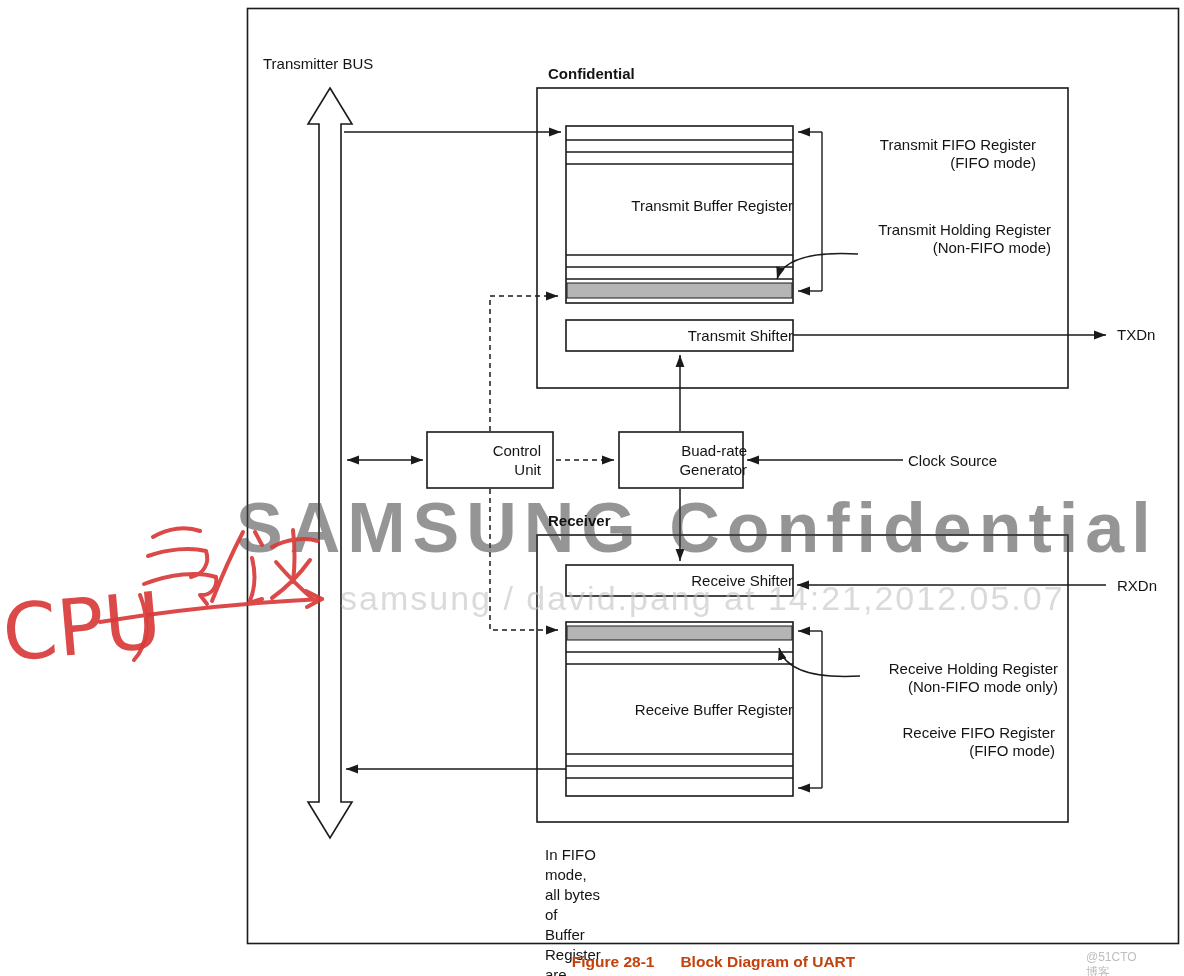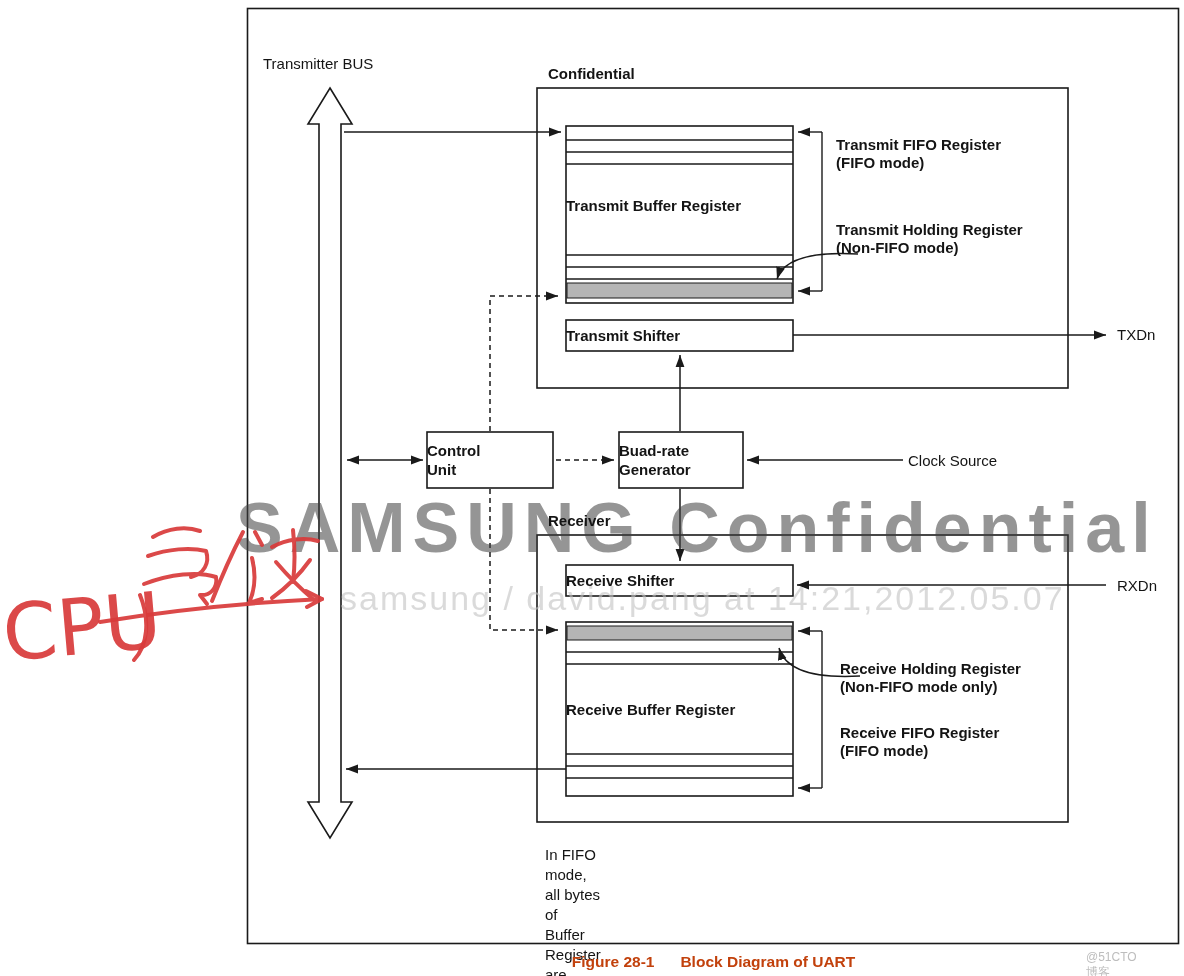--- a/index.html
+++ b/index.html
@@ -2,21 +2,21 @@
 <html><head>
 <meta charset="utf-8">
 <title>UART Block Diagram</title>
 <style>
   html,body{margin:0;padding:0;background:#ffffff;}
   .page{position:relative;width:1184px;height:976px;background:#ffffff;
         font-family:"Liberation Sans",sans-serif;overflow:hidden;}
   .layer{position:absolute;left:0;top:0;}
   svg.layer{pointer-events:none;}
   .lbl{position:absolute;font-size:15px;color:#141414;line-height:18px;white-space:nowrap;}
-  .center{text-align:left;font-weight:bold;}
+  .center{text-align:right;}
   .bold{font-weight:bold;}
   .notes{position:absolute;left:545px;top:845px;font-size:15px;color:#141414;line-height:20px;}
   .caption{position:absolute;left:247px;top:953px;width:933px;text-align:center;
            font-weight:bold;font-size:15.5px;color:#c2410c;}
   .caption .gap{display:inline-block;width:26px;}
   .credit{position:absolute;left:1086px;top:950px;font-size:12px;color:#bdbdbd;}
   .wm1{position:absolute;left:236px;top:488px;font-size:70px;font-weight:bold;
        letter-spacing:7px;color:#404040;opacity:.55;white-space:nowrap;}
   .wm2{position:absolute;left:340px;top:579px;font-size:34px;letter-spacing:2px;
        color:#c3c3c3;opacity:.6;white-space:nowrap;}.z2{z-index:2}.z3{z-index:3}.z4{z-index:4}.z5{z-index:5}

